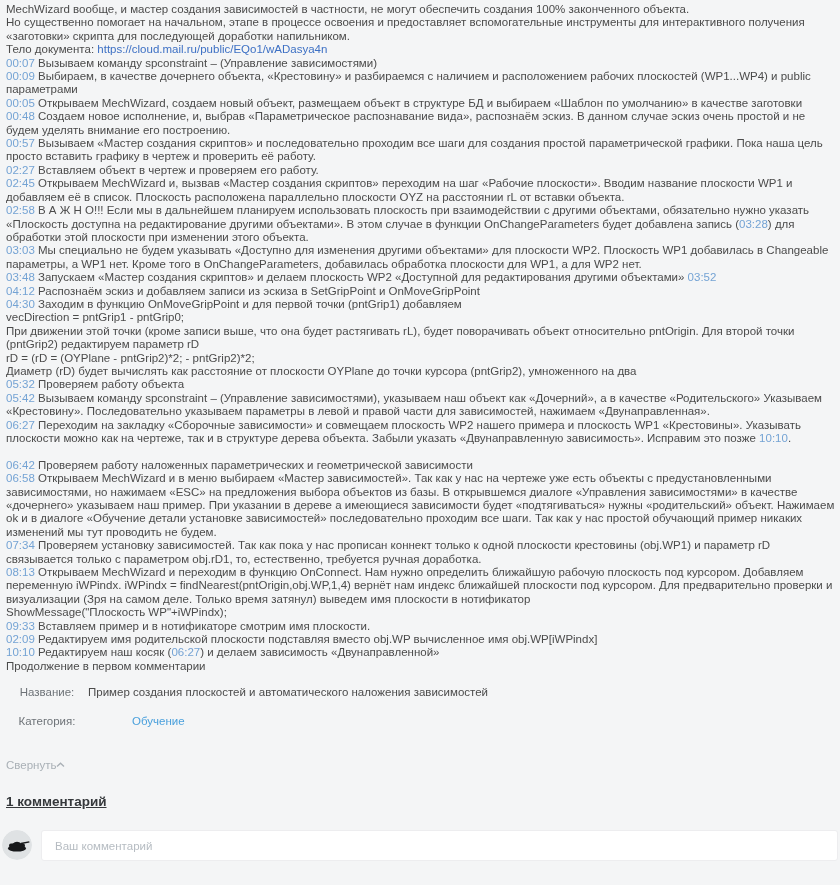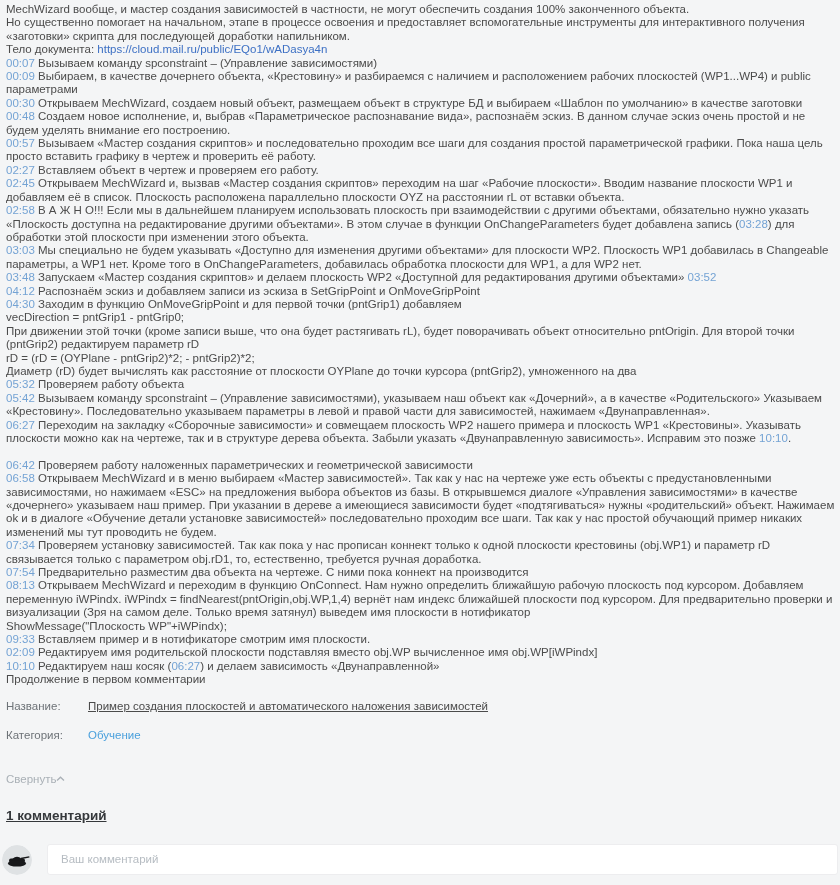--- a/index.html
+++ b/index.html
@@ -9,74 +9,73 @@
     background: #f4f5f6;
     font-family: "Liberation Sans", sans-serif;
     font-size: 11.5px; color: #4b4b4b;
   }
   .description { padding: 3px 4px 0 6px; }
   .description p { margin: 0; line-height: 13.4px; }
   .description p.blank { height: 13.4px; }
   a.time-link { color: #74a3d4; text-decoration: none; cursor: pointer; }
   a.url-link  { color: #3d70c4; text-decoration: none; cursor: pointer; }
 
-  .meta { margin-top: 13px; }
+  .meta { margin-top: 13px; text-align: center; }
   .meta-row { display: flex; margin: 0 0 17px 6px; }
   .meta-label { width: 82px; color: #6e7378; flex: none; }
-  .meta-value { color: #4b4b4b; text-decoration: underline; }
-  a.category-link { color: #4aa0dc; text-decoration: none; cursor: pointer; }
+  .meta-value { color: #4b4b4b; }
+  a.category-link { color: #4aa0dc; text-decoration: none; cursor: pointer; margin-left: 44px; }
 
   .collapse { margin: 15px 0 0 6px; color: #a9b0b6; display: inline-flex; align-items: center; cursor: pointer; }
   .chevron-icon svg { display: block; }
 
   .comments-header { margin: 23px 0 0 6px; font-size: 13.5px; font-weight: bold; color: #35383b; text-decoration: underline; }
 
-  .comment-form { display: flex; align-items: flex-end; margin: 21px 2px 0 2px; gap: 15px; }
+  .comment-form { display: flex; align-items: flex-start; margin: 21px 2px 0 2px; gap: 9px; }
   .avatar { width: 30px; height: 30px; border-radius: 50%; flex: none; overflow: hidden; cursor: pointer; }
   .avatar svg { display: block; }
   .comment-input {
     flex: 1; height: 31px; border: 1px solid #ededef; border-radius: 3px;
     background: #ffffff; padding: 0 13px; outline: none;
     font-family: "Liberation Sans", sans-serif; font-size: 11.5px; color: #4b4b4b;
   }
   .comment-input::placeholder { color: #b6bcc2; }
 </style>
 </head>
 <body>
 
 
 
 <div class="description">
     <p><span>MechWizard вообще, и мастер создания зависимостей в частности, не могут обеспечить создания 100% законченного объекта.</span></p>
     <p><span>Но существенно помогает на начальном, этапе в процессе освоения и предоставляет вспомогательные инструменты для интерактивного получения «заготовки» скрипта для последующей доработки напильником.</span></p>
     <p><span>Тело документа: </span><a class="url-link">https://cloud.mail.ru/public/EQo1/wADasya4n</a></p>
     <p><a class="time-link">00:07</a><span> Вызываем команду spconstraint – (Управление зависимостями)</span></p>
     <p><a class="time-link">00:09</a><span> Выбираем, в качестве дочернего объекта, «Крестовину» и разбираемся с наличием и расположением рабочих плоскостей (WP1...WP4) и public параметрами</span></p>
-    <p><a class="time-link">00:30</a><span> Открываем MechWizard, создаем новый объект, размещаем объект в структуре БД и выбираем «Шаблон по умолчанию» в качестве заготовки</span></p>
+    <p><a class="time-link">00:05</a><span> Открываем MechWizard, создаем новый объект, размещаем объект в структуре БД и выбираем «Шаблон по умолчанию» в качестве заготовки</span></p>
     <p><a class="time-link">00:48</a><span> Создаем новое исполнение, и, выбрав «Параметрическое распознавание вида», распознаём эскиз. В данном случае эскиз очень простой и не будем уделять внимание его построению.</span></p>
     <p><a class="time-link">00:57</a><span> Вызываем «Мастер создания скриптов» и последовательно проходим все шаги для создания простой параметрической графики. Пока наша цель просто вставить графику в чертеж и проверить её работу.</span></p>
     <p><a class="time-link">02:27</a><span> Вставляем объект в чертеж и проверяем его работу.</span></p>
     <p><a class="time-link">02:45</a><span> Открываем MechWizard и, вызвав «Мастер создания скриптов» переходим на шаг «Рабочие плоскости». Вводим название плоскости WP1 и добавляем её в список. Плоскость расположена параллельно плоскости OYZ на расстоянии rL от вставки объекта.</span></p>
     <p><a class="time-link">02:58</a><span> В А Ж Н О!!! Если мы в дальнейшем планируем использовать плоскость при взаимодействии с другими объектами, обязательно нужно указать «Плоскость доступна на редактирование другими объектами». В этом случае в функции OnChangeParameters будет добавлена запись (</span><a class="time-link">03:28</a><span>) для обработки этой плоскости при изменении этого объекта.</span></p>
     <p><a class="time-link">03:03</a><span> Мы специально не будем указывать «Доступно для изменения другими объектами» для плоскости WP2. Плоскость WP1 добавилась в Changeable параметры, а WP1 нет. Кроме того в OnChangeParameters, добавилась обработка плоскости для WP1, а для WP2 нет.</span></p>
     <p><a class="time-link">03:48</a><span> Запускаем «Мастер создания скриптов» и делаем плоскость WP2 «Доступной для редактирования другими объектами» </span><a class="time-link">03:52</a></p>
     <p><a class="time-link">04:12</a><span> Распознаём эскиз и добавляем записи из эскиза в SetGripPoint и OnMoveGripPoint</span></p>
     <p><a class="time-link">04:30</a><span> Заходим в функцию OnMoveGripPoint и для первой точки (pntGrip1) добавляем</span></p>
     <p><span>vecDirection = pntGrip1 - pntGrip0;</span></p>
     <p><span>При движении этой точки (кроме записи выше, что она будет растягивать rL), будет поворачивать объект относительно pntOrigin. Для второй точки (pntGrip2) редактируем параметр rD</span></p>
     <p><span>rD = (rD = (OYPlane - pntGrip2)*2; - pntGrip2)*2;</span></p>
     <p><span>Диаметр (rD) будет вычислять как расстояние от плоскости OYPlane до точки курсора (pntGrip2), умноженного на два</span></p>
     <p><a class="time-link">05:32</a><span> Проверяем работу объекта</span></p>
     <p><a class="time-link">05:42</a><span> Вызываем команду spconstraint – (Управление зависимостями), указываем наш объект как «Дочерний», а в качестве «Родительского» Указываем «Крестовину». Последовательно указываем параметры в левой и правой части для зависимостей, нажимаем «Двунаправленная».</span></p>
     <p><a class="time-link">06:27</a><span> Переходим на закладку «Сборочные зависимости» и совмещаем плоскость WP2 нашего примера и плоскость WP1 «Крестовины». Указывать плоскости можно как на чертеже, так и в структуре дерева объекта. Забыли указать «Двунаправленную зависимость». Исправим это позже </span><a class="time-link">10:10</a><span>.</span></p>
     <p class="blank"></p>
     <p><a class="time-link">06:42</a><span> Проверяем работу наложенных параметрических и геометрической зависимости</span></p>
     <p><a class="time-link">06:58</a><span> Открываем MechWizard и в меню выбираем «Мастер зависимостей». Так как у нас на чертеже уже есть объекты с предустановленными зависимостями, но нажимаем «ESC» на предложения выбора объектов из базы. В открывшемся диалоге «Управления зависимостями» в качестве «дочернего» указываем наш пример. При указании в дереве а имеющиеся зависимости будет «подтягиваться» нужны «родительский» объект. Нажимаем ok и в диалоге «Обучение детали установке зависимостей» последовательно проходим все шаги. Так как у нас простой обучающий пример никаких изменений мы тут проводить не будем.</span></p>
     <p><a class="time-link">07:34</a><span> Проверяем установку зависимостей. Так как пока у нас прописан коннект только к одной плоскости крестовины (obj.WP1) и параметр rD связывается только с параметром obj.rD1, то, естественно, требуется ручная доработка.</span></p>
-    <p><a class="time-link">07:54</a><span> Предварительно разместим два объекта на чертеже. С ними пока коннект на производится</span></p>
     <p><a class="time-link">08:13</a><span> Открываем MechWizard и переходим в функцию OnConnect. Нам нужно определить ближайшую рабочую плоскость под курсором. Добавляем переменную iWPindx. iWPindx = findNearest(pntOrigin,obj.WP,1,4) вернёт нам индекс ближайшей плоскости под курсором. Для предварительно проверки и визуализации (Зря на самом деле. Только время затянул) выведем имя плоскости в нотификатор</span></p>
     <p><span>ShowMessage("Плоскость WP"+iWPindx);</span></p>
     <p><a class="time-link">09:33</a><span> Вставляем пример и в нотификаторе смотрим имя плоскости.</span></p>
     <p><a class="time-link">02:09</a><span> Редактируем имя родительской плоскости подставляя вместо obj.WP вычисленное имя obj.WP[iWPindx]</span></p>
     <p><a class="time-link">10:10</a><span> Редактируем наш косяк (</span><a class="time-link">06:27</a><span>) и делаем зависимость «Двунаправленной»</span></p>
     <p><span>Продолжение в первом комментарии</span></p>
   </div>
 
 <div class="meta">
   <div class="meta-row">

